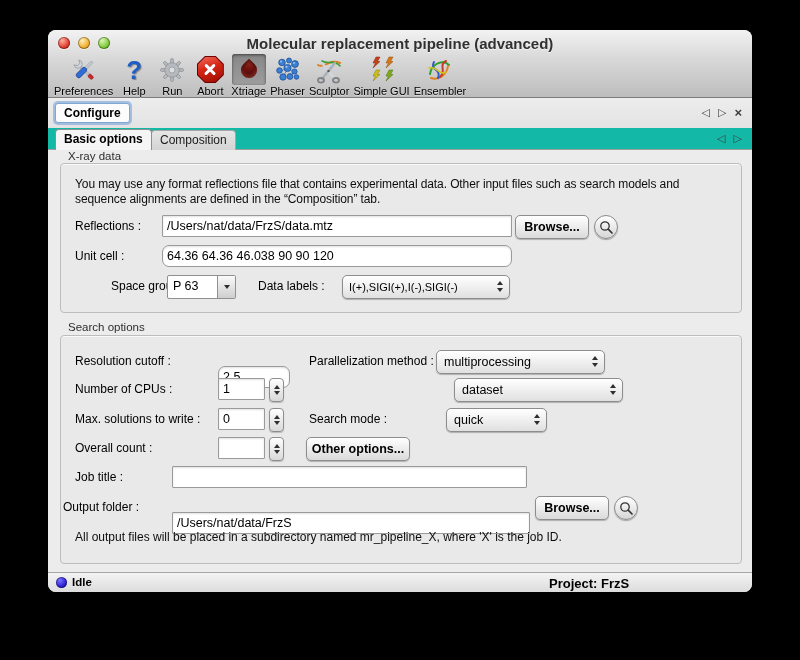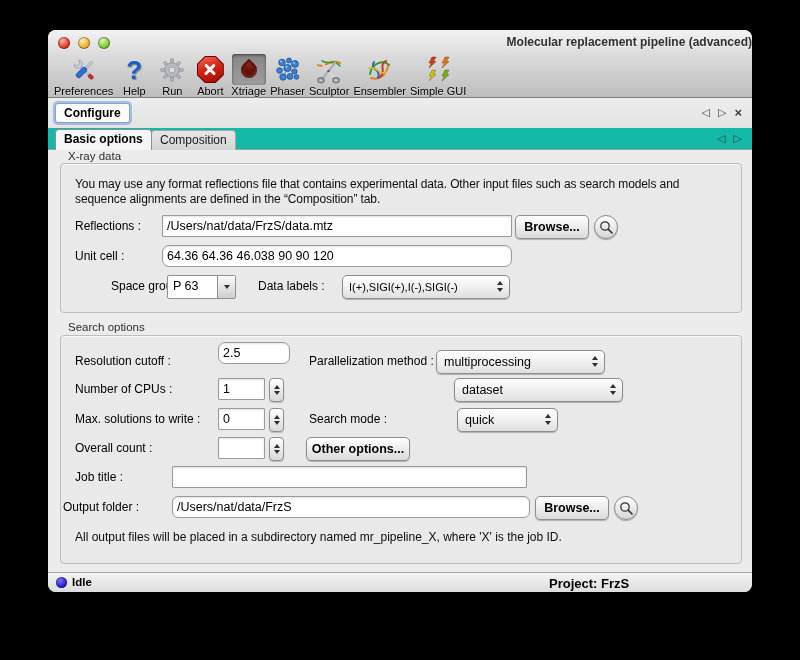--- a/index.html
+++ b/index.html
@@ -3,21 +3,21 @@
 <meta charset="utf-8">
 <style>
   html,body{margin:0;padding:0;}
   body{width:800px;height:660px;background:#000;font-family:"Liberation Sans",sans-serif;position:relative;overflow:hidden;}
   .window{position:absolute;left:48px;top:30px;width:704px;height:562px;background:#ececec;border-radius:8px;
           box-shadow:0 14px 45px rgba(0,0,0,.85), 0 0 0 1px rgba(0,0,0,.55);overflow:hidden;}
   
   .chrome{position:absolute;left:0;top:0;right:0;height:67px;
           background:linear-gradient(180deg,#f2f2f2 0%,#dadada 40%,#bdbdbd 100%);
           border-bottom:1px solid #7e7e7e;}
-  .win-title{position:absolute;top:5px;left:0;right:0;text-align:right;font-size:12px;font-weight:bold;color:#303030;
+  .win-title{position:absolute;top:5px;left:0;right:0;text-align:center;font-size:15px;font-weight:bold;color:#303030;
              text-shadow:0 1px 0 rgba(255,255,255,.6);}
   .lights{position:absolute;top:7px;left:10px;display:flex;gap:8px;}
   .light{width:12px;height:12px;border-radius:50%;box-shadow:inset 0 0 0 1px rgba(0,0,0,.35), 0 1px 0 rgba(255,255,255,.5);}
   .light.red{background:radial-gradient(circle at 35% 30%, #ffb0a0, #e13b2d 60%, #a81408);}
   .light.yellow{background:radial-gradient(circle at 35% 30%, #ffeebc, #f0ae2e 60%, #c07f12);}
   .light.green{background:radial-gradient(circle at 35% 30%, #dcf6b4, #7cc937 60%, #49930f);}
   .toolbar{position:absolute;left:4px;top:23px;right:4px;height:44px;display:flex;align-items:flex-end;}
   .tool{display:flex;flex-direction:column;align-items:center;padding:0 2px;cursor:default;}
   .ticon{width:34px;height:31px;display:flex;align-items:center;justify-content:center;border-radius:3px;}
   .tool.selected .ticon{background:linear-gradient(#878787,#9d9d9d);box-shadow:inset 0 1px 3px rgba(0,0,0,.55);}
@@ -203,41 +203,41 @@
             <circle cx="14.5" cy="15" r="1.3" fill="#555"></circle>
             <ellipse cx="7" cy="24.3" rx="3" ry="2.3" fill="none" stroke="#808488" stroke-width="1.8"></ellipse>
             <ellipse cx="22" cy="24.3" rx="3" ry="2.3" fill="none" stroke="#808488" stroke-width="1.8"></ellipse>
           </svg>
         </div>
         <div class="tlabel">Sculptor</div>
       </div>
 
       <div class="tool">
         <div class="ticon">
+          <svg width="28" height="27" viewBox="0 0 28 27">
+            <path d="M8 1 L12 1 L9.5 5.5 L12 5.5 L5 12 L7.5 7 L5 7 Z" fill="#c84018" stroke="#7c2408" stroke-width="0.5"></path>
+            <path d="M21 1 L25 1 L22.5 5.5 L25 5.5 L18 12 L20.5 7 L18 7 Z" fill="#d87818" stroke="#8a4a08" stroke-width="0.5"></path>
+            <path d="M8 14 L12 14 L9.5 18.5 L12 18.5 L5 25 L7.5 20 L5 20 Z" fill="#ccc018" stroke="#847c08" stroke-width="0.5"></path>
+            <path d="M21 14 L25 14 L22.5 18.5 L25 18.5 L18 25 L20.5 20 L18 20 Z" fill="#80aa20" stroke="#4c6c0c" stroke-width="0.5"></path>
+          </svg>
+        </div>
+        <div class="tlabel">Simple GUI</div>
+      </div>
+
+      <div class="tool">
+        <div class="ticon">
           <svg width="30" height="28" viewBox="0 0 30 28" fill="none" stroke-linecap="round" stroke-width="2">
             <path d="M5 18 C7 6 19 4 24 9" stroke="#2f9e2f"></path>
             <path d="M6 22 C14 25 22 18 23 10" stroke="#e08020"></path>
             <path d="M9 6 C4 14 17 13 13 22" stroke="#3358c8"></path>
             <path d="M21 5 C13 9 22 15 15 21" stroke="#c83a28"></path>
             <path d="M4 12 C12 9 13 20 21 16" stroke="#d0c020" stroke-width="1.6"></path>
           </svg>
         </div>
         <div class="tlabel">Ensembler</div>
-      </div>
-
-      <div class="tool">
-        <div class="ticon">
-          <svg width="28" height="27" viewBox="0 0 28 27">
-            <path d="M8 1 L12 1 L9.5 5.5 L12 5.5 L5 12 L7.5 7 L5 7 Z" fill="#c84018" stroke="#7c2408" stroke-width="0.5"></path>
-            <path d="M21 1 L25 1 L22.5 5.5 L25 5.5 L18 12 L20.5 7 L18 7 Z" fill="#d87818" stroke="#8a4a08" stroke-width="0.5"></path>
-            <path d="M8 14 L12 14 L9.5 18.5 L12 18.5 L5 25 L7.5 20 L5 20 Z" fill="#ccc018" stroke="#847c08" stroke-width="0.5"></path>
-            <path d="M21 14 L25 14 L22.5 18.5 L25 18.5 L18 25 L20.5 20 L18 20 Z" fill="#80aa20" stroke="#4c6c0c" stroke-width="0.5"></path>
-          </svg>
-        </div>
-        <div class="tlabel">Simple GUI</div>
       </div>
 
     </div>
   </div>
 
   <div class="cfgrow">
     <div class="cfg-btn">Configure</div>
     <div class="navgrp" style="top:8px;">
       <span>◁</span>
       <span>▷</span>
@@ -285,21 +285,21 @@
     <span class="arrows">
         <span class="tu"></span>
         <span class="td"></span>
       </span>
   </div>
 
   <div class="gtitle" style="left:20px;top:291px;">Search options</div>
   <div class="groupbox" style="left:12px;top:305px;width:680px;height:227px;"></div>
 
   <div class="flabel b" style="left:27px;top:320px;">Resolution cutoff :</div>
-  <input class="tinput" style="left: 170px; top: 312px; width: 62px; border-radius: 7px;" value="2.5">
+  <input class="tinput" style="left: 170px; top: 336px; width: 62px; border-radius: 7px;" value="2.5">
   <div class="flabel b" style="left:261px;top:320px;">Parallelization method :</div>
   <div class="popup" style="left:388px;top:320px;width:142px;">
     <span>multiprocessing</span>
     <span class="arrows">
         <span class="tu"></span>
         <span class="td"></span>
       </span>
   </div>
 
   <div class="flabel" style="left:27px;top:348px;">Number of CPUs :</div>
@@ -316,41 +316,41 @@
       </span>
   </div>
 
   <div class="flabel" style="left:27px;top:378px;">Max. solutions to write :</div>
   <input class="tinput" style="left: 170px; top: 378px; width: 37px;" value="0">
   <div class="stepper" style="left:221px;top:378px;">
       <span class="tu"></span>
       <span class="td"></span>
     </div>
   <div class="flabel" style="left:261px;top:378px;">Search mode :</div>
-  <div class="popup" style="left:409px;top:378px;width:74px;">
+  <div class="popup" style="left:398px;top:378px;width:74px;">
     <span>quick</span>
     <span class="arrows">
         <span class="tu"></span>
         <span class="td"></span>
       </span>
   </div>
 
   <div class="flabel" style="left:27px;top:407px;">Overall count :</div>
   <input class="tinput" style="left: 170px; top: 407px; width: 37px;" value="">
   <div class="stepper" style="left:221px;top:407px;">
       <span class="tu"></span>
       <span class="td"></span>
     </div>
   <div class="btn" style="left:258px;top:407px;width:102px;">Other options...</div>
 
   <div class="flabel" style="left:27px;top:436px;">Job title :</div>
   <input class="tinput" style="left: 124px; top: 436px; width: 345px;" value="">
 
   <div class="flabel b" style="left:15px;top:466px;">Output folder :</div>
-  <input class="tinput" style="left: 124px; top: 466px; width: 348px; border-radius: 6px;" value="/Users/nat/data/FrzS">
+  <input class="tinput" style="left: 124px; top: 482px; width: 348px;" value="/Users/nat/data/FrzS">
   <div class="btn" style="left:487px;top:466px;width:72px;">Browse...</div>
   <div class="magbtn" style="left:566px;top:466px;">
     <svg width="15" height="15" viewBox="0 0 15 15">
         <circle cx="6" cy="6" r="4.2" fill="none" stroke="#333" stroke-width="1.3"></circle>
         <line x1="9.2" y1="9.2" x2="13" y2="13" stroke="#333" stroke-width="1.7" stroke-linecap="round"></line>
       </svg>
   </div>
 
   <div class="note" style="left:27px;top:500px;">All output files will be placed in a subdirectory named mr_pipeline_X, where 'X' is the job ID.</div>
 

